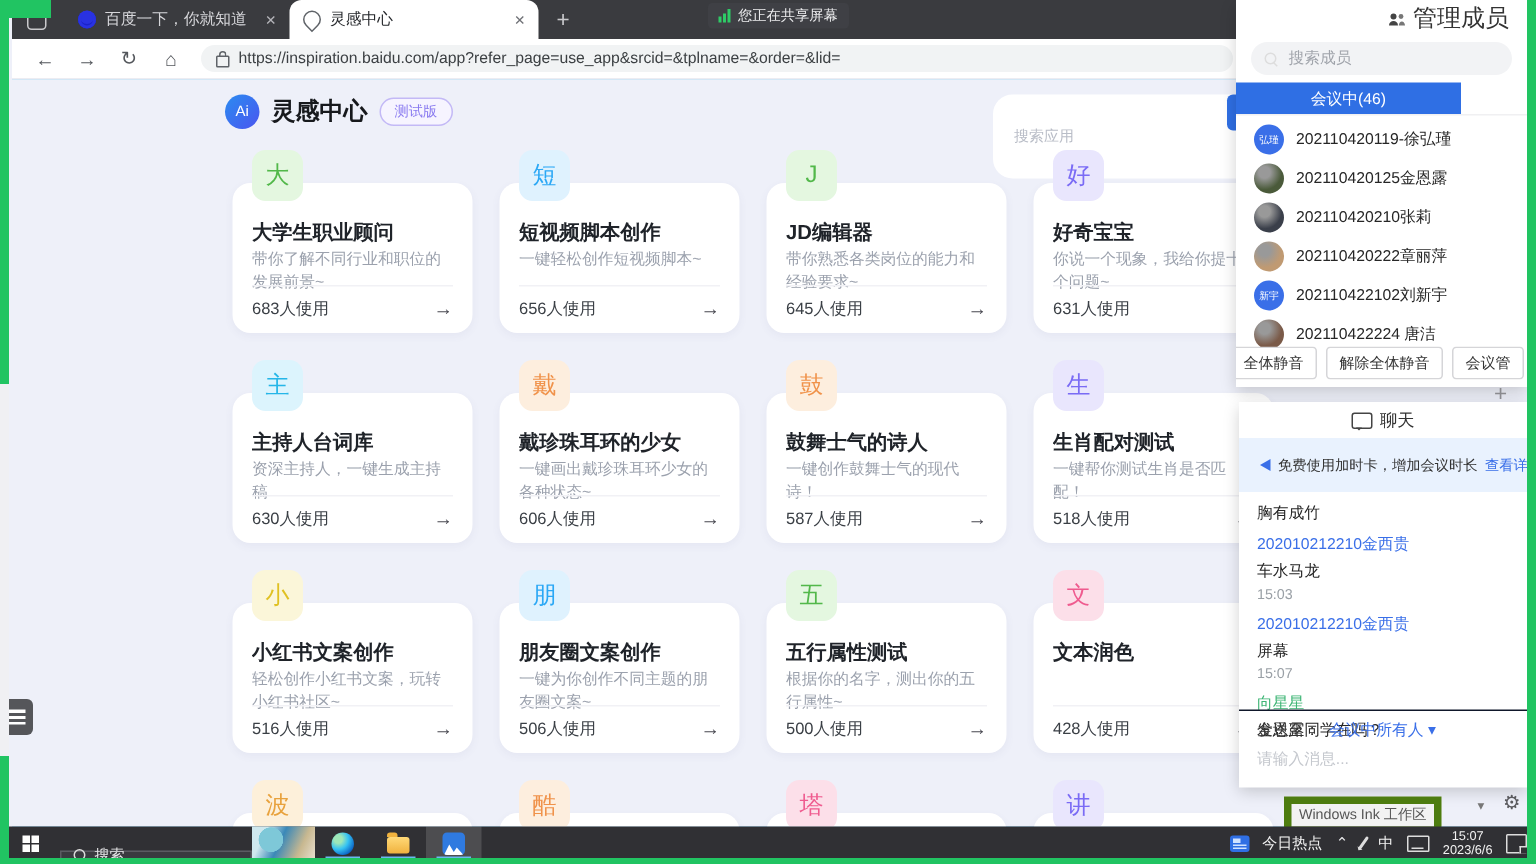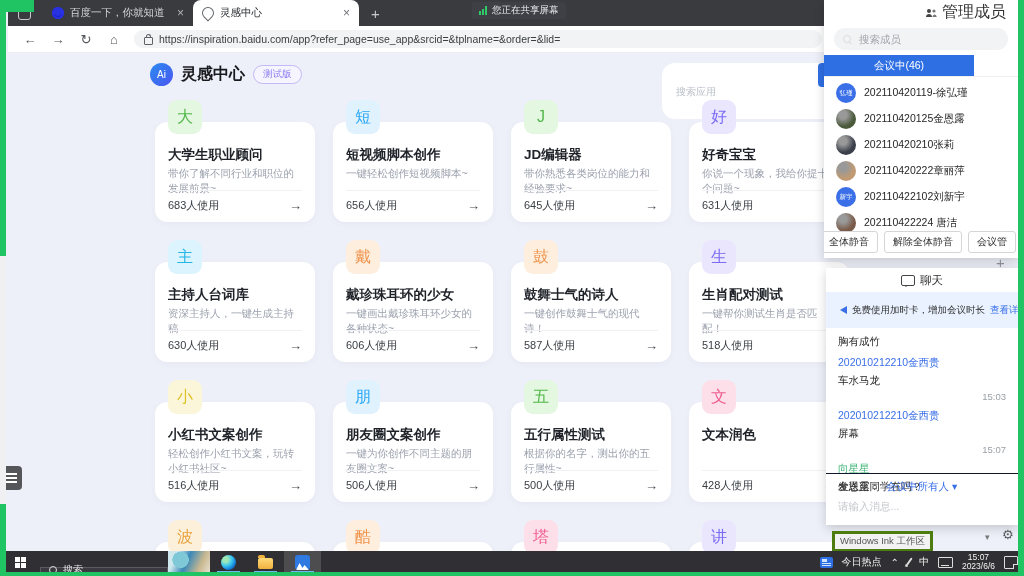--- a/index.html
+++ b/index.html
@@ -112,32 +112,32 @@
     padding:0 8px;overflow:hidden;}
   .notice-text{font-size:9.5px;color:#333;white-space:nowrap;}
   .notice-link{font-size:9.5px;color:#3a6fe8;margin-left:auto;white-space:nowrap;}
   .horn{width:0;height:0;border:4px solid transparent;border-right:7px solid #3a6fe8;
     position:relative;margin-left:2px;}
   .chat-msgs{padding:7px 12px 0 12px;}
   .msg{font-size:10.5px;margin-bottom:4px;}
   .msg.text{color:#262626;}
   .msg.sender_blue{color:#3a6fe8;margin-top:7px;}
   .msg.sender_green{color:#3eb575;margin-top:7px;}
-  .msg.time{color:#9aa0a6;font-size:9.5px;text-align:right;margin:-1px 0 6px 0;}
+  .msg.time{color:#9aa0a6;font-size:9.5px;margin:-1px 0 6px 0;}
   .chat-foot{position:absolute;left:0;right:0;bottom:0;height:45px;border-top:1px solid #0f172a;
     padding:6px 12px 0 12px;}
   .send-row{font-size:10.5px;color:#333;display:flex;align-items:center;gap:6px;}
   .send-target{color:#3a6fe8;}
   .chat-input{border:none;outline:none;font-size:10.5px;width:150px;margin-top:6px;color:#333;
     background:transparent;padding:0;}
   .chat-input::placeholder{color:#c5c8ce;}
   .panel-plus{left:996px;top:254px;z-index:31;color:#8a8a8e;font-size:15px;}
 
   
-  .ink-tooltip{left:832px;top:531px;background:#f2f2f2;border:3px solid #4d7c0f;z-index:35;
+  .ink-tooltip{left:856px;top:531px;background:#f2f2f2;border:5px solid #4d7c0f;z-index:35;
     font-size:9.5px;color:#555;padding:1px 5px;white-space:nowrap;}
   .float-gear{left:1002px;top:527px;z-index:35;font-size:13px;color:#5a5a5e;}
   .float-caret{left:985px;top:532px;z-index:35;font-size:9px;color:#777;}
   .left-widget{left:0;top:466px;width:22px;height:24px;background:#55565a;z-index:35;
     border-radius:0 4px 4px 0;display:flex;align-items:center;justify-content:center;}
 
   
   .taskbar{left:0;top:551px;width:1024px;height:22px;background:#303034;z-index:40;
     display:flex;align-items:stretch;color:#fff;}
   .tb-tile{display:flex;align-items:center;justify-content:center;position:relative;}

